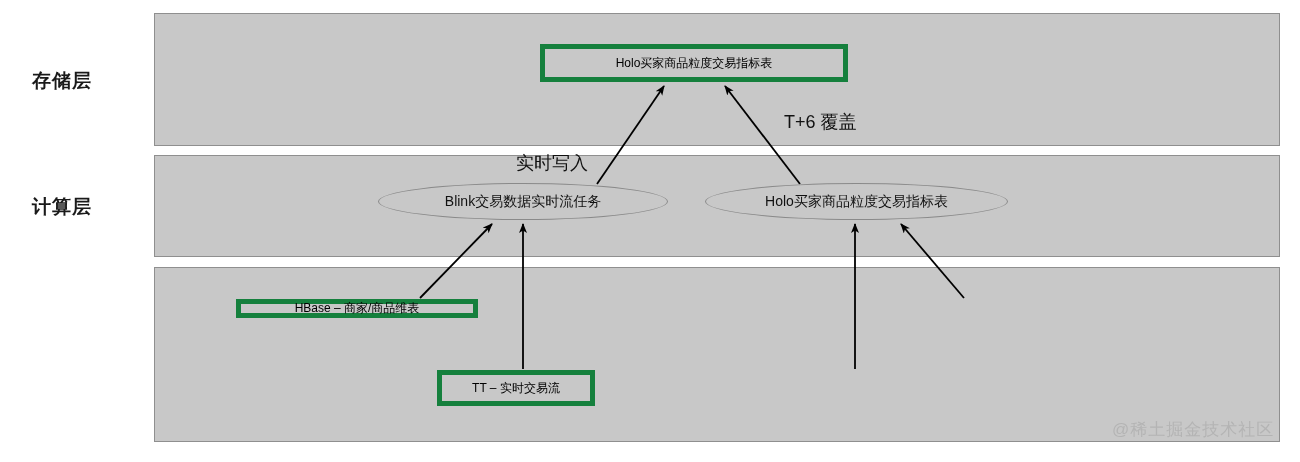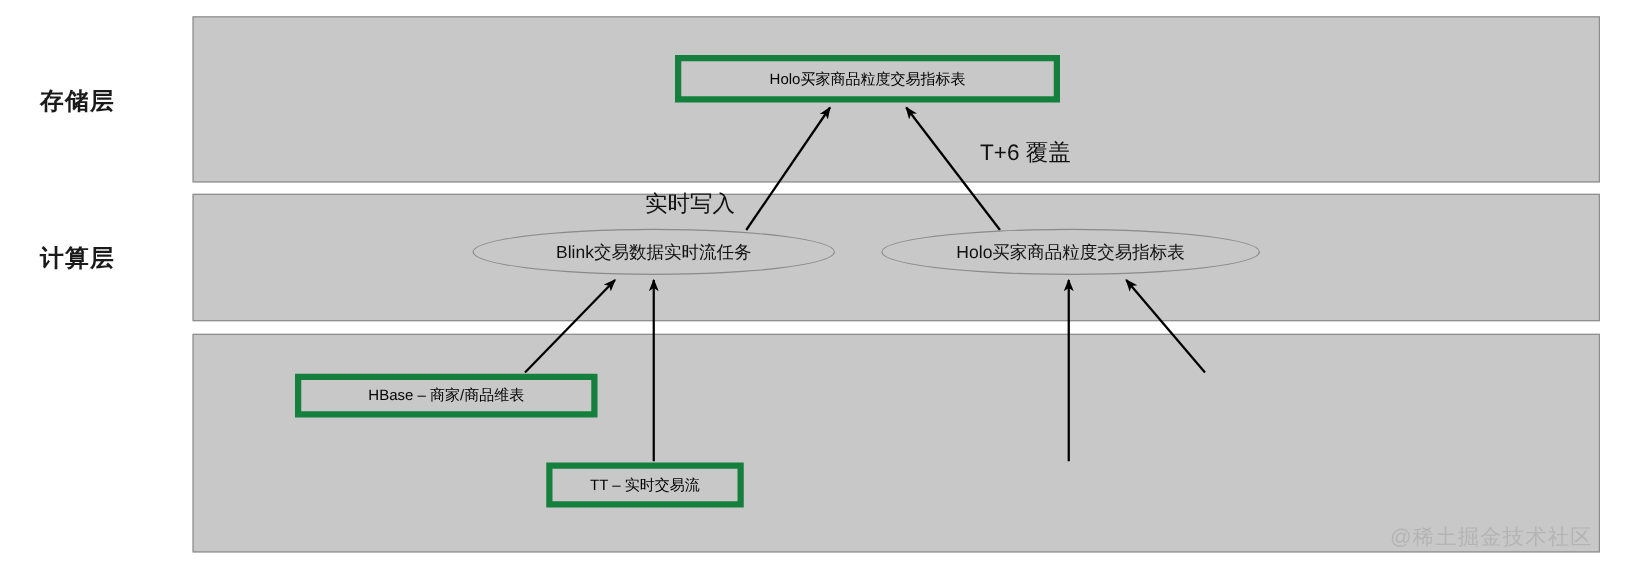--- a/index.html
+++ b/index.html
@@ -49,21 +49,21 @@
     background: #c8c8c8;
     border: 5px solid #15803d;
     display: flex;
     align-items: center;
     justify-content: center;
     color: #000000;
     font-size: 12px;
     white-space: nowrap;
   }
   #node-holo  { left: 540px; top: 44px;  width: 308px; height: 38px; }
-  #node-hbase { left: 236px; top: 299px; width: 242px; height: 35px; }
+  #node-hbase { left: 236px; top: 299px; width: 242px; height: 19px; }
   #node-tt    { left: 437px; top: 370px; width: 158px; height: 36px; }
   #node-odps-offline { left: 730px; top: 370px; width: 250px; height: 36px; }
   #node-odps-dim     { left: 950px; top: 299px; width: 245px; height: 35px; }
 
   
   .node-ellipse {
     position: absolute;
     box-sizing: border-box;
     background: #c8c8c8;
     border: 1px solid #8a8a8a;

